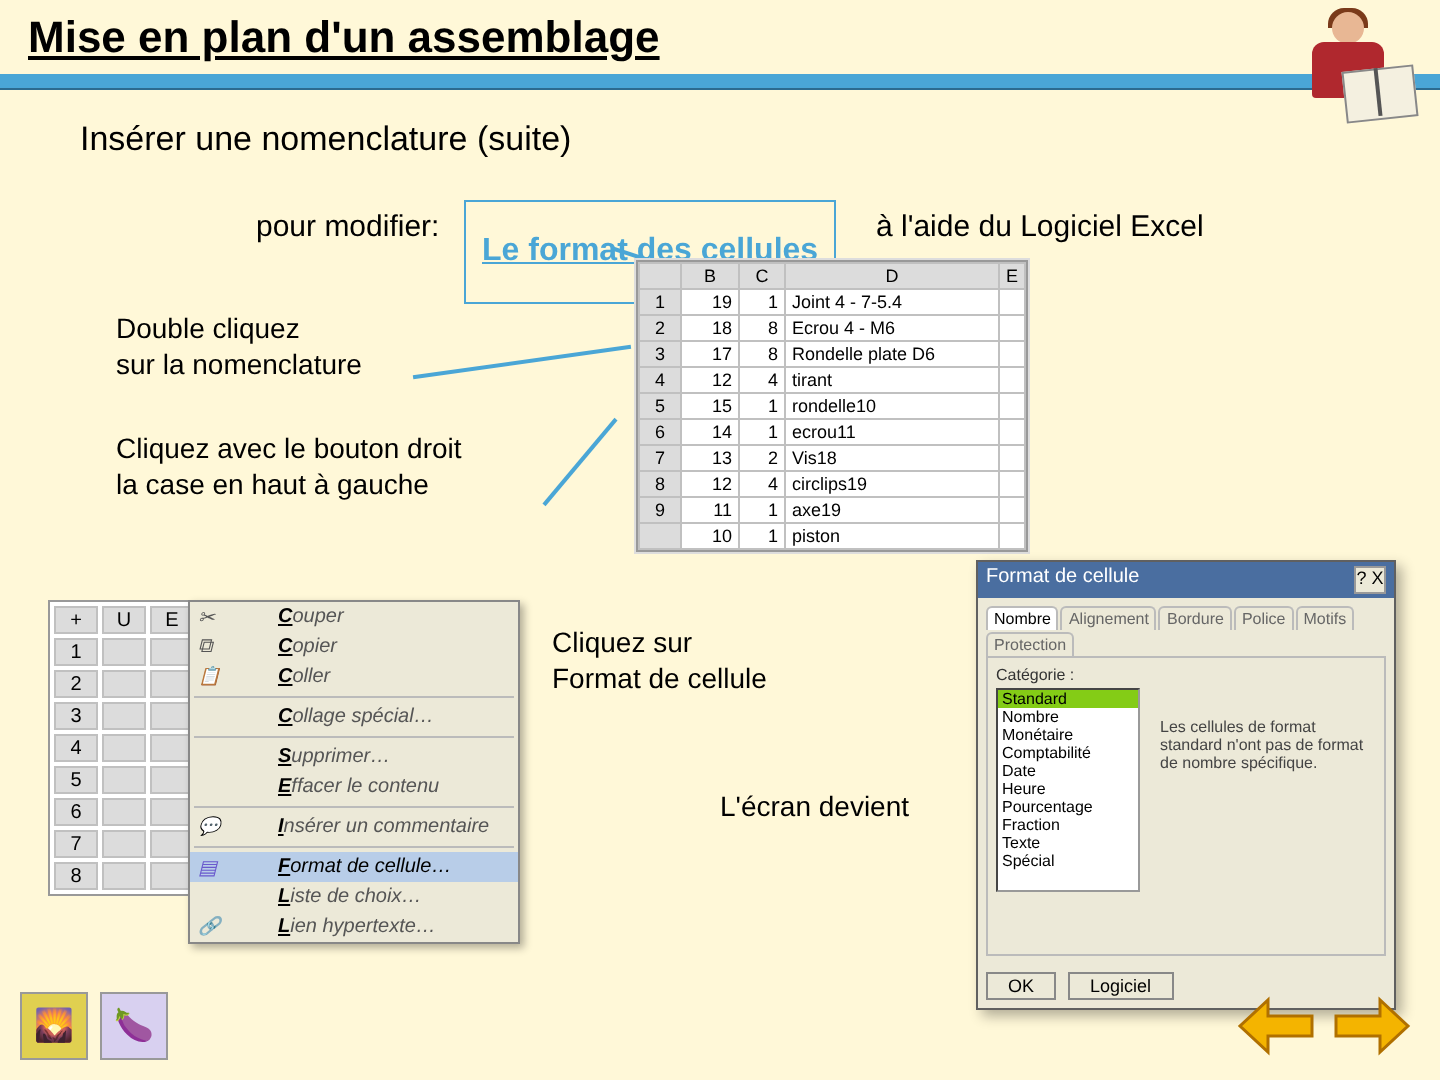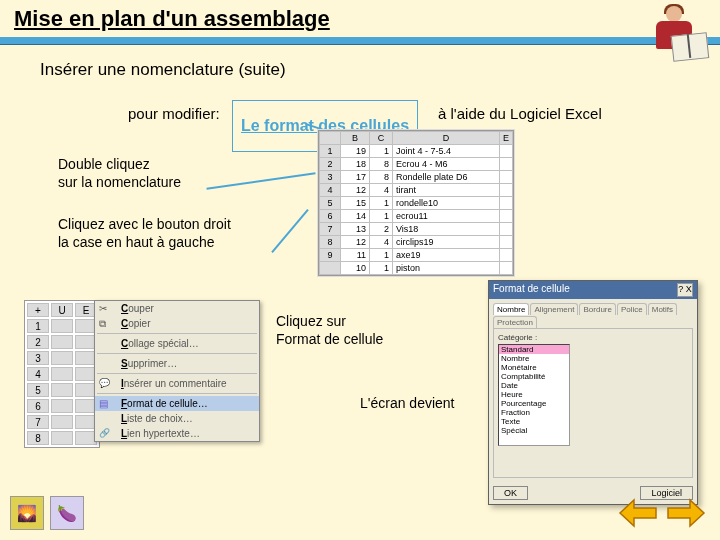--- a/index.html
+++ b/index.html
@@ -87,21 +87,21 @@
     font-family: Tahoma, sans-serif; font-size: 10px;
   }
   .rowlabels { border:1px solid #999; background:#fff; display:inline-block; vertical-align:top;}
   .rowlabels th { background:#dcdcdc; border:1px solid #c0c0c0; padding:0 3px; height:12px; font-weight:normal; width:14px;}
   .rowlabels td { background:#dcdcdc; border:1px solid #c0c0c0; padding:0 3px; height:12px; text-align:center; width:14px;}
   .menu {
     position:absolute; top:0; left:70px;
     width: 164px; background:#ece9d8; border:1px solid #888;
     box-shadow: 2px 2px 4px rgba(0,0,0,0.3);
   }
-  .menu .item { padding: 2px 6px 2px 26px; position: relative; white-space: nowrap; color:#555;}
+  .menu .item { padding: 2px 6px 2px 44px; position: relative; white-space: nowrap; color:#555;font-style:italic;}
   .menu .sep { border-top:1px solid #bbb; margin:2px 2px;}
   .menu .hl { background:#b8cde8; color:#000;}
   .menu .ic { position:absolute; left:4px; top:2px; width:14px; height:12px; }
   .ic-cut::before { content:"✂"; font-size:10px; position:absolute; }
   .ic-copy::before { content:"⧉"; font-size:10px; position:absolute; }
   .ic-paste::before { content:"📋"; font-size:9px; position:absolute; }
   .ic-chart::before { content:"▤"; font-size:10px; position:absolute; color:#6a5acd;}
   .ic-link::before { content:"🔗"; font-size:9px; position:absolute;}
   .ic-comment::before { content:"💬"; font-size:9px; position:absolute;}
   .menu .lead { font-weight:bold; color:#000; text-decoration:underline; display:inline; }
@@ -115,23 +115,23 @@
   }
   .dlg .titlebar { background:#4a6ea0; color:#fff; padding:2px 4px; font-size:10px; display:flex; justify-content:space-between;}
   .dlg .closebtn { background:#ece9d8; color:#000; width:14px; height:12px; text-align:center; border:1px solid #999; line-height:10px; font-size:9px;}
   .dlg .tabs { display:flex; padding:4px 4px 0 4px; gap:1px; font-size:8px; flex-wrap:wrap;}
   .dlg .tab { border:1px solid #bbb; border-bottom:none; padding:1px 3px; background:#ece9d8; border-radius:3px 3px 0 0; color:#666;}
   .dlg .tab.active { background:#fff; color:#000;}
   .dlg .tbody { border:1px solid #bbb; margin:0 4px 4px 4px; background:#ece9d8; padding:4px; height:140px; position:relative;}
   .dlg .catlbl { font-size:8px; color:#333;}
   .dlg .listbox { border:1px inset #999; background:#fff; width:70px; height:100px; font-size:8px; overflow:hidden; margin-top:2px;}
   .dlg .listbox div { padding:0 2px; }
-  .dlg .listbox .sel { background:#f9a8d4; }
+  .dlg .listbox .sel { background:#84cc16; }
   .dlg .desc { position:absolute; top:30px; left:86px; right:6px; font-size:8px; color:#444;}
-  .dlg .btns { display:flex; justify-content:space-between; gap:6px; padding:4px;}
+  .dlg .btns { display:flex; justify-content:flex-start; gap:6px; padding:4px;}
   .dlg button { font-size:9px; padding:1px 10px; background:#ece9d8; border:1px solid #888;}
 
   
   .nav {
     position:absolute; bottom:10px; right:14px; display:flex; gap:4px;
   }
   .arrow-btn {
     width:42px; height:34px; position:relative; cursor:pointer;
   }
   .arrow-btn svg { width:100%; height:100%; }
@@ -311,24 +311,26 @@
         <tr>
           <td>8</td>
           <td></td>
           <td></td>
         </tr>
       </tbody>
   </table>
   <div class="menu" id="ctxmenu">
       <div class="item"><span class="ic ic-cut"></span><span class="lead">C</span>ouper</div>
       <div class="item"><span class="ic ic-copy"></span><span class="lead">C</span>opier</div>
+      <div class="item"><span class="ic ic-paste"></span><span class="lead">C</span>oller</div>
       <div class="sep"></div>
       <div class="item"><span class="lead">C</span>ollage spécial…</div>
       <div class="sep"></div>
       <div class="item"><span class="lead">S</span>upprimer…</div>
+      <div class="item"><span class="lead">E</span>ffacer le contenu</div>
       <div class="sep"></div>
       <div class="item"><span class="ic ic-comment"></span><span class="lead">I</span>nsérer un commentaire</div>
       <div class="sep"></div>
       <div class="item hl"><span class="ic ic-chart"></span><span class="lead">F</span>ormat de cellule…</div>
       <div class="item"><span class="lead">L</span>iste de choix…</div>
       <div class="item"><span class="ic ic-link"></span><span class="lead">L</span>ien hypertexte…</div>
     </div>
 </div>
 
 <div class="dlg">
@@ -351,20 +353,21 @@
         <div>Nombre</div>
         <div>Monétaire</div>
         <div>Comptabilité</div>
         <div>Date</div>
         <div>Heure</div>
         <div>Pourcentage</div>
         <div>Fraction</div>
         <div>Texte</div>
         <div>Spécial</div>
       </div>
+    <div class="desc">Les cellules de format standard n'ont pas de format de nombre spécifique.</div>
   </div>
   <div class="btns">
     <button>OK</button>
     <button>Logiciel</button>
   </div>
 </div>
 
 <div class="corner-icons">
   <div class="cicon">🌄</div>
   <div class="cicon" style="background:#d8d0f0;">🍆</div>

